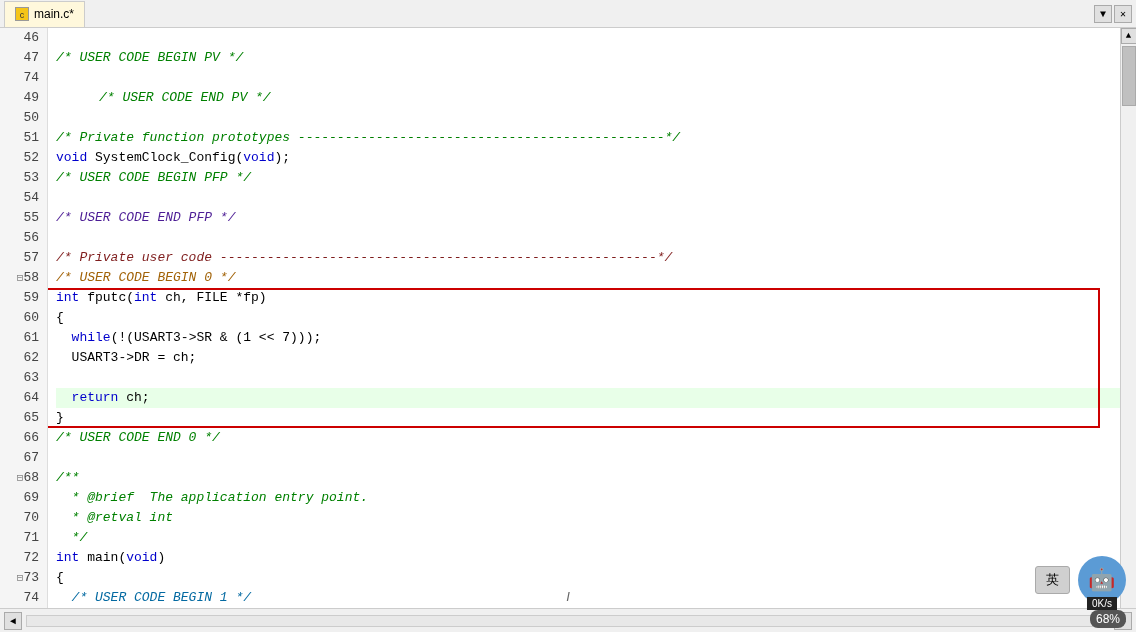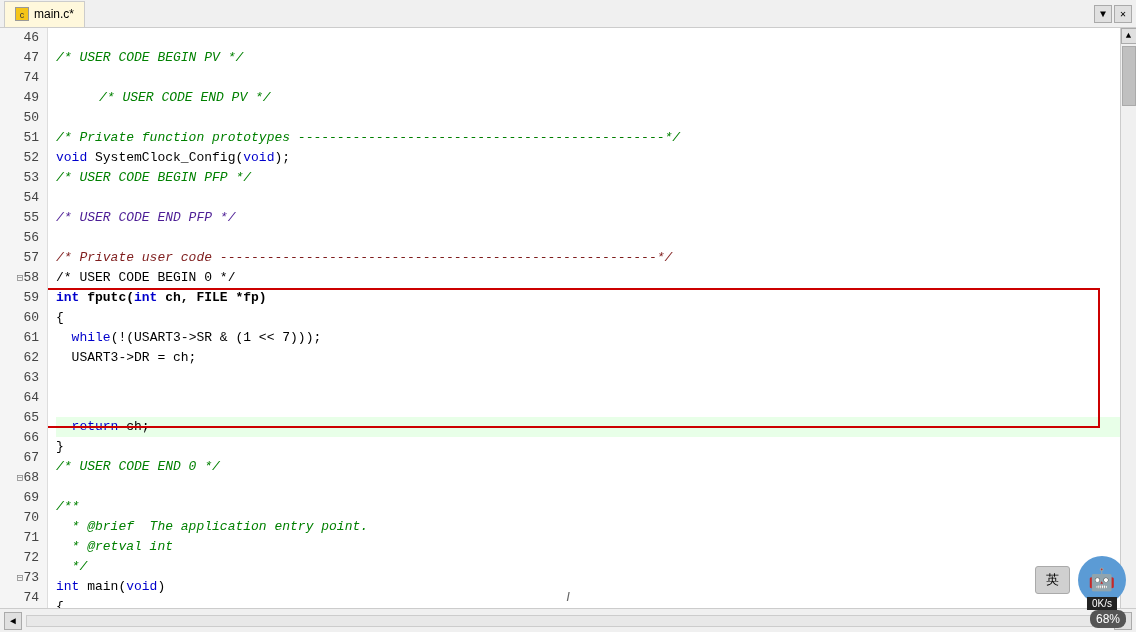--- a/index.html
+++ b/index.html
@@ -107,21 +107,20 @@
       height: 20px;
       line-height: 20px;
       white-space: pre;
       font-size: 13px;
       position: relative;
     }
 
     
     .code-line.highlighted {
       background: #e8ffe8;
-      margin-top: 29px;
     }
 
     
     .red-box {
       position: absolute;
       border: 2px solid #cc0000;
       pointer-events: none;
       z-index: 10;
     }
 
@@ -208,22 +207,22 @@
         <div class="code-line" style="height: 20px; line-height: 20px;"><span>&nbsp;</span></div>
         <div class="code-line" style="height: 20px; line-height: 20px; margin-left: 43px;"><span style="color:#008000;font-style:italic;">/* USER CODE END PV */</span></div>
         <div class="code-line" style="height: 20px; line-height: 20px;"><span>&nbsp;</span></div>
         <div class="code-line" style="height: 20px; line-height: 20px;"><span style="color:#008000;font-style:italic;">/* Private function prototypes -----------------------------------------------*/</span></div>
         <div class="code-line" style="height: 20px; line-height: 20px;"><span style="color:#0000cc;">void</span><span> SystemClock_Config(</span><span style="color:#0000cc;">void</span><span>);</span></div>
         <div class="code-line" style="height: 20px; line-height: 20px;"><span style="color:#008000;font-style:italic;">/* USER CODE BEGIN PFP */</span></div>
         <div class="code-line" style="height: 20px; line-height: 20px;"><span>&nbsp;</span></div>
         <div class="code-line" style="height: 20px; line-height: 20px;"><span style="color:#4c1d95;font-style:italic;">/* USER CODE END PFP */</span></div>
         <div class="code-line" style="height: 20px; line-height: 20px;"><span>&nbsp;</span></div>
         <div class="code-line" style="height: 20px; line-height: 20px;"><span style="color:#7f1d1d;font-style:italic;">/* Private user code --------------------------------------------------------*/</span></div>
-        <div class="code-line" style="height: 20px; line-height: 20px;"><span style="color:#000000;">/* USER CODE BEGIN 0 */</span></div>
-        <div class="code-line" style="height: 20px; line-height: 20px; font-weight: bold;"><span style="color:#0000cc;">int</span><span> fputc(</span><span style="color:#0000cc;">int</span><span> ch, FILE *fp)</span></div>
+        <div class="code-line" style="height: 20px; line-height: 20px;"><span style="color:#a16207;font-style:italic;">/* USER CODE BEGIN 0 */</span></div>
+        <div class="code-line" style="height: 20px; line-height: 20px;"><span style="color:#0000cc;">int</span><span> fputc(</span><span style="color:#0000cc;">int</span><span> ch, FILE *fp)</span></div>
         <div class="code-line" style="height: 20px; line-height: 20px;"><span>{</span></div>
         <div class="code-line" style="height: 20px; line-height: 20px;"><span>  </span><span style="color:#0000cc;">while</span><span>(!(USART3-&gt;SR &amp; (1 &lt;&lt; 7)));</span></div>
         <div class="code-line" style="height: 20px; line-height: 20px;"><span>  USART3-&gt;DR = ch;</span></div>
         <div class="code-line" style="height: 20px; line-height: 20px;"><span>&nbsp;</span></div>
         <div class="code-line highlighted" style="height: 20px; line-height: 20px;"><span>  </span><span style="color:#0000cc;">return</span><span> ch;</span></div>
         <div class="code-line" style="height: 20px; line-height: 20px;"><span>}</span></div>
         <div class="code-line" style="height: 20px; line-height: 20px;"><span style="color:#008000;font-style:italic;">/* USER CODE END 0 */</span></div>
         <div class="code-line" style="height: 20px; line-height: 20px;"><span>&nbsp;</span></div>
         <div class="code-line" style="height: 20px; line-height: 20px;"><span style="color:#008000;font-style:italic;">/**</span></div>
         <div class="code-line" style="height: 20px; line-height: 20px;"><span style="color:#008000;font-style:italic;">  * @brief  The application entry point.</span></div>

